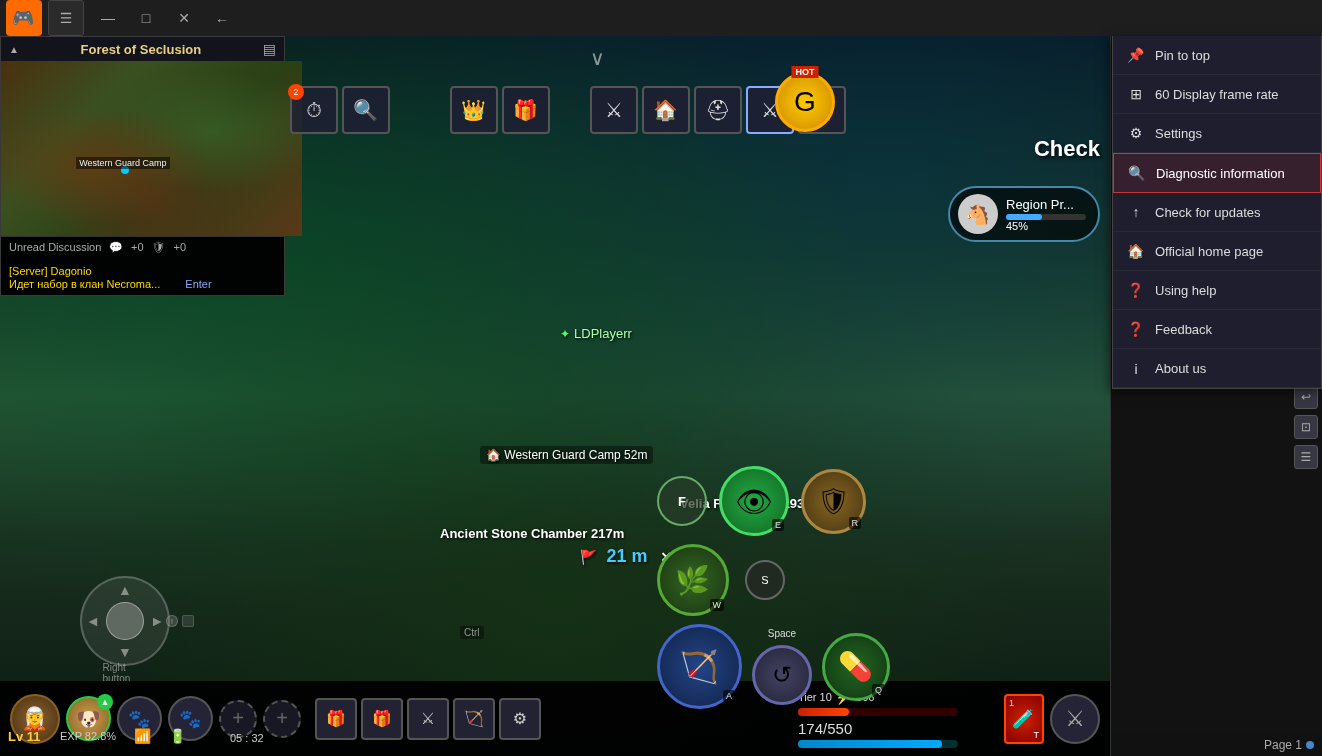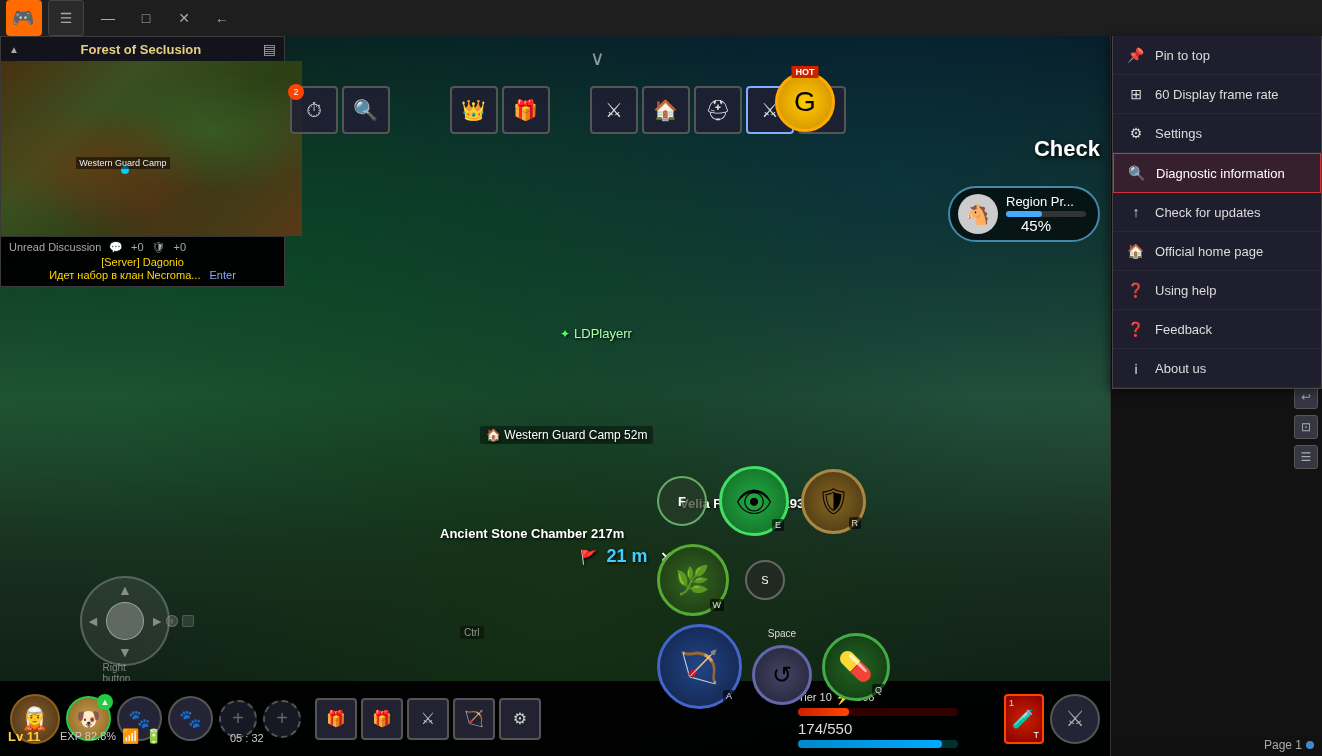--- a/index.html
+++ b/index.html
@@ -172,26 +172,25 @@
       background: rgba(0,0,0,0.7);
       padding: 4px 8px;
       color: #ccc;
       font-size: 11px;
       border-top: 1px solid #333;
     }
     #chat-area .chat-status {
       color: #aaa;
       display: flex;
       gap: 8px;
-      margin-bottom: 2px;
+      margin-bottom: 11px;
     }
     #chat-area .chat-msg {
       color: #fff;
       margin-bottom: 1px;
-      text-align: center;
     }
     #chat-area .chat-msg span {
       color: #ffd700;
     }
 
     
     #top-action-bar {
       position: absolute;
       top: 50px;
       left: 290px;
@@ -283,21 +282,21 @@
       font-size: 13px;
       text-shadow: 1px 1px 3px black;
       display: flex;
       align-items: center;
       gap: 4px;
     }
 
     
     #location-western {
       position: absolute;
-      top: 390px;
+      top: 410px;
       left: 480px;
       color: white;
       font-size: 12px;
       text-shadow: 1px 1px 3px black;
       background: rgba(0,0,0,0.4);
       padding: 2px 6px;
       border-radius: 3px;
     }
     #location-velia {
       position: absolute;
@@ -637,21 +636,21 @@
       font-weight: bold;
     }
     .exp-section {
       position: absolute;
       bottom: 12px;
       left: 60px;
       font-size: 11px;
       color: #ccc;
       display: flex;
       align-items: center;
-      gap: 6px;
+      gap: 18px;
     }
     .exp-section .wifi-icon { font-size: 14px; }
     .exp-section .battery-icon { font-size: 14px; }
     .time-section {
       position: absolute;
       bottom: 12px;
       left: 230px;
       color: #ccc;
       font-size: 11px;
     }
@@ -714,21 +713,21 @@
         <span>💬</span>
         <span>+0</span>
         <span>🛡</span>
         <span>+0</span>
       </div>
       <div class="chat-msg">
         <span>[Server] Dagonio</span>
       </div>
       <div class="chat-msg">
         <span>Идет набор в клан Necroma...</span>
-        <span style="color:#88aaff;margin-left:6px;cursor:pointer;">Enter</span>
+        <span style="color:#88aaff;margin-left:22px;cursor:pointer;">Enter</span>
       </div>
     </div>
   </div>
 
   <div id="top-action-bar">
     <div class="action-icon">
       <span>⏱</span>
       <span class="badge">2</span>
     </div>
     <div class="action-icon">🔍</div>
@@ -759,21 +758,21 @@
     <span>Check</span>
   </div>
 
   <div id="region-panel">
     <div class="region-icon">🐴</div>
     <div>
       <div class="region-text">Region Pr...</div>
       <div class="region-bar-wrap">
         <div class="region-bar" style="width:45%"></div>
       </div>
-      <div class="region-text" style="font-size:15px;margin-left:15px;">45%</div>
+      <div class="region-text" style="font-size:11px;">45%</div>
     </div>
   </div>
 
   <div id="location-western">
     <span>🏠</span> <span>Western Guard Camp  52m</span>
   </div>
   <div id="location-velia">
     <span>Velia Farmlands  193m</span>
   </div>
   <div id="location-ancient">

